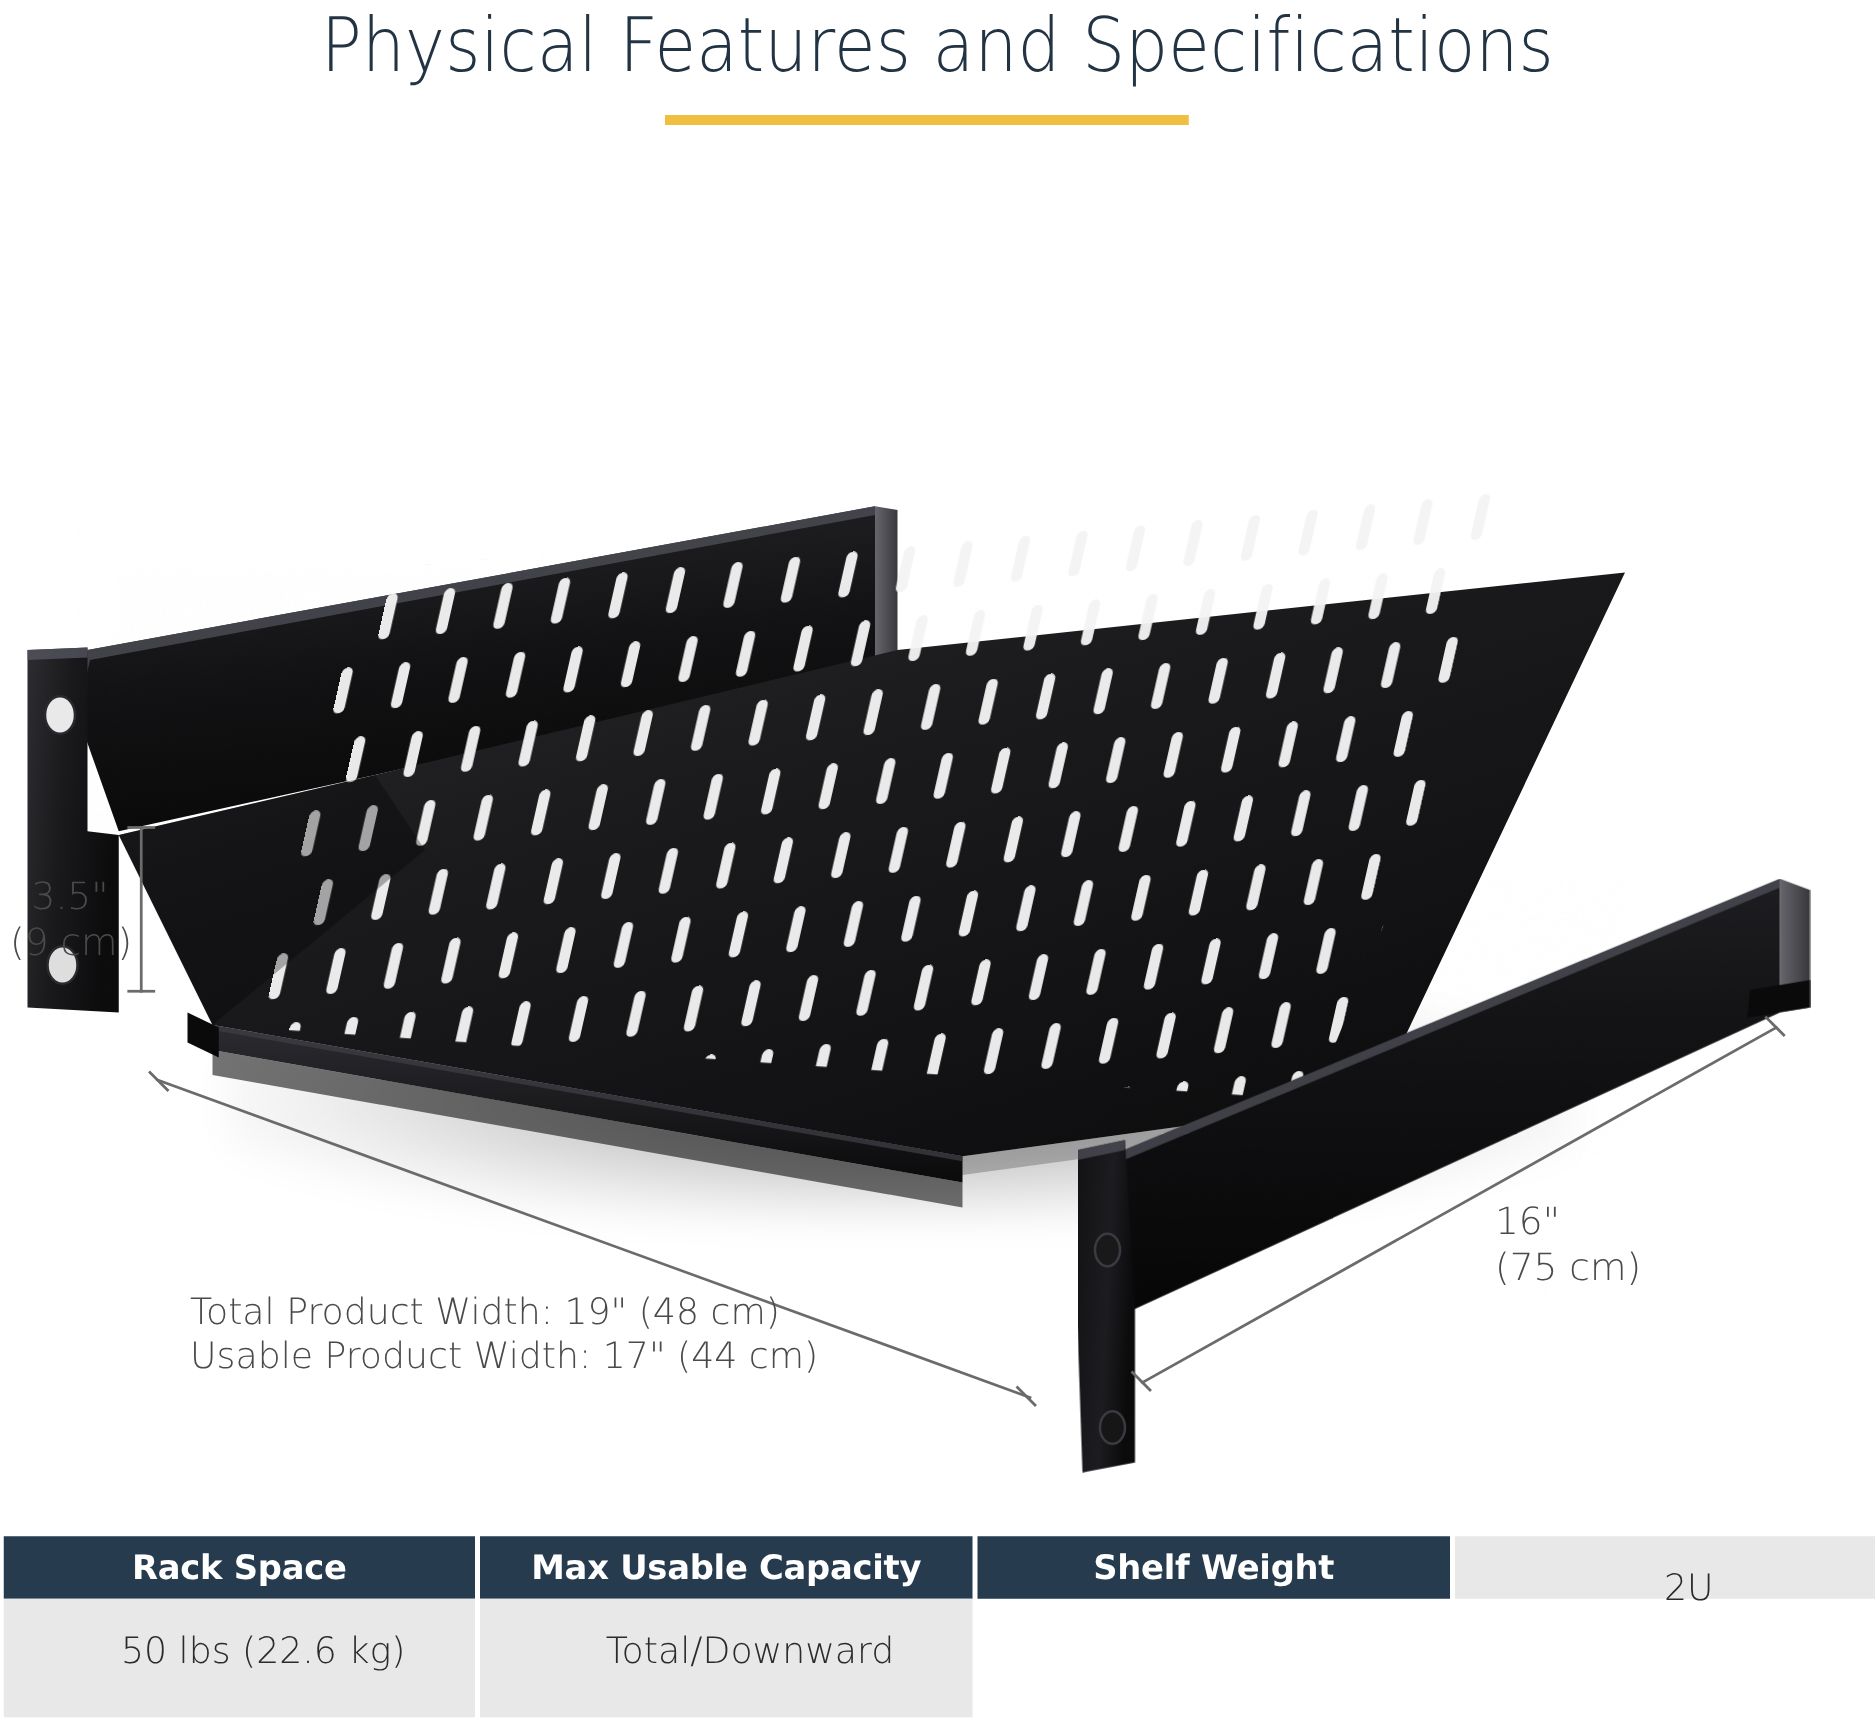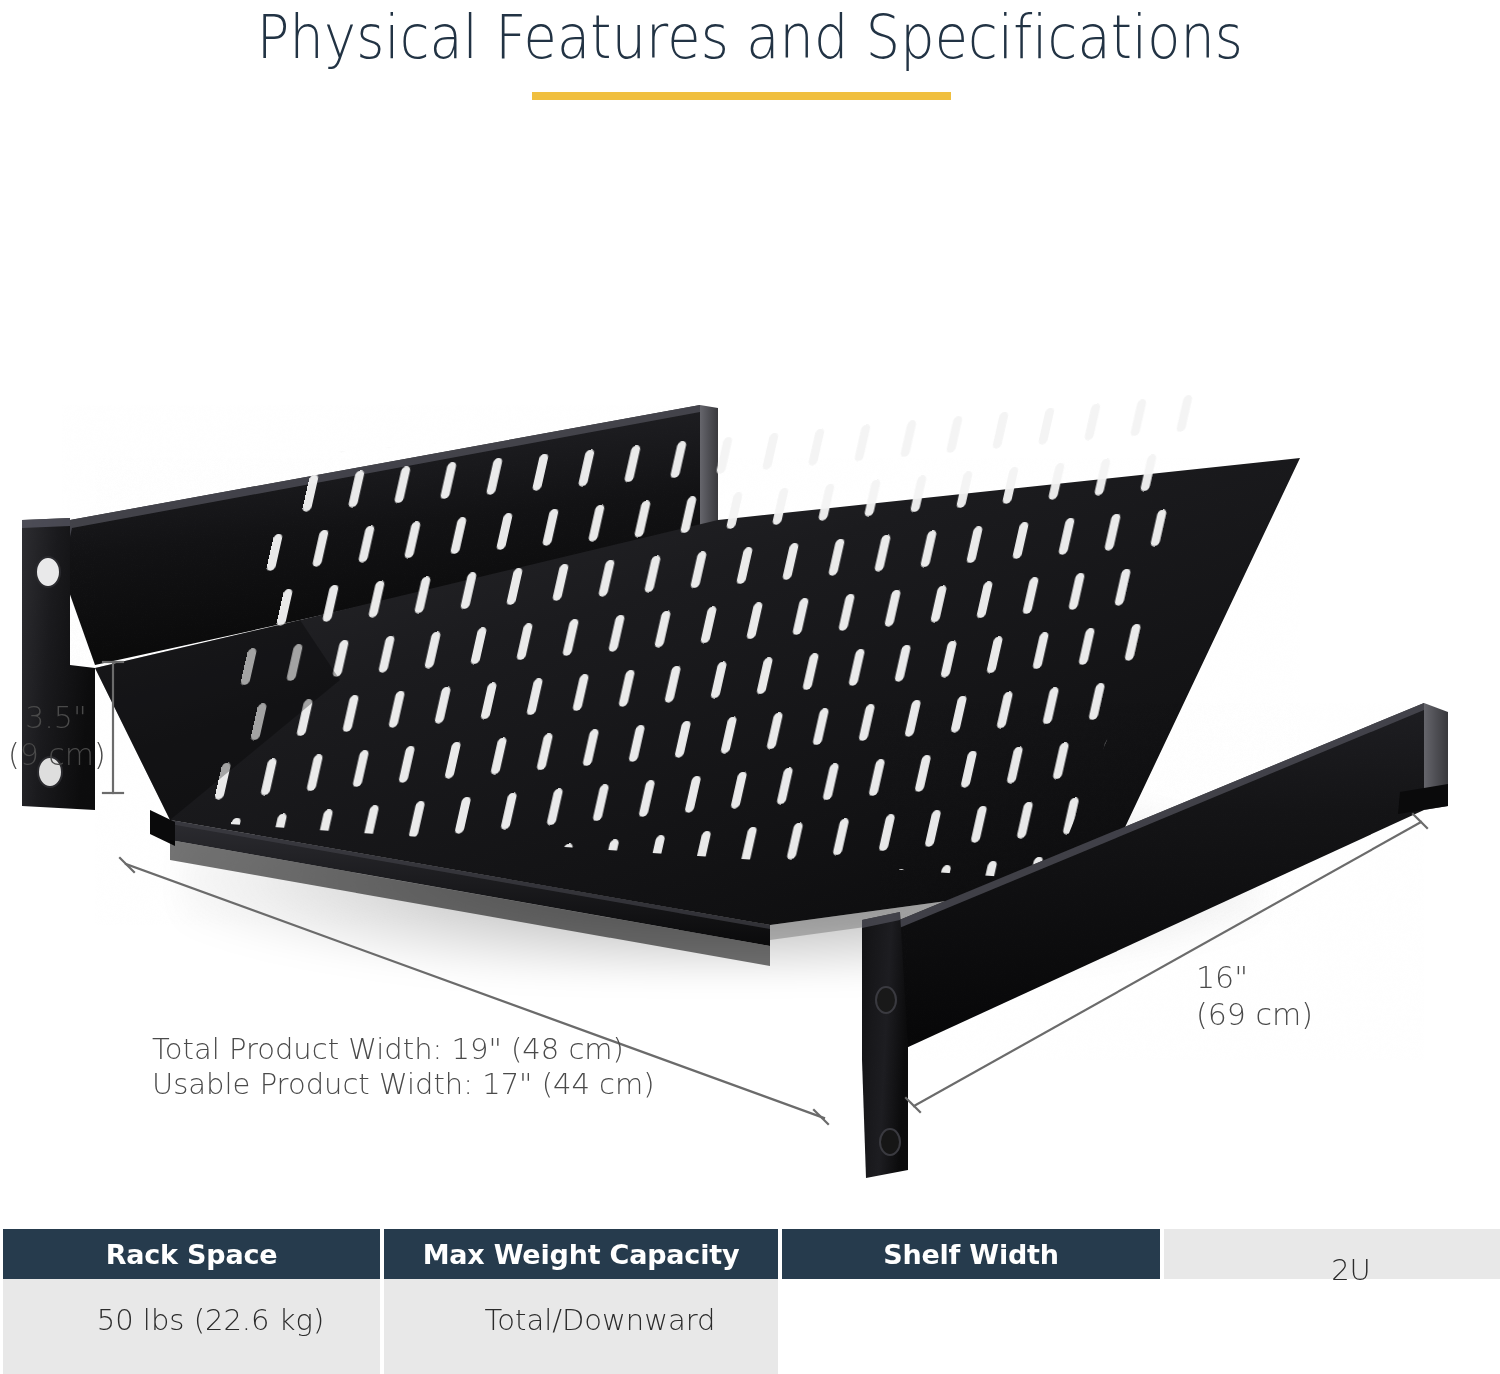--- a/index.html
+++ b/index.html
@@ -512,30 +512,30 @@
     </g>
   </svg>
 
   <div class="dim-label" id="dim-height-label">
     <span class="dim-line-1">3.5"</span>
     <span class="dim-line-2">(9 cm)</span>
   </div>
 
   <div class="dim-label" id="dim-depth-label">
     <span class="dim-line-1">16"</span>
-    <span class="dim-line-2">(69 cm)</span>
+    <span class="dim-line-2">(75 cm)</span>
   </div>
 
   <div class="dim-label" id="dim-width-label">
     <span class="dim-line-1">Total Product Width: 19" (48 cm)</span>
     <span class="dim-line-2">Usable Product Width: 17" (44 cm)</span>
   </div>
 </div>
 
 <div id="spec-table">
   <div class="th">Rack Space</div>
-  <div class="th">Max Weight Capacity</div>
-  <div class="th">Shelf Width</div>
+  <div class="th">Max Usable Capacity</div>
+  <div class="th">Shelf Weight</div>
 
   <div class="td">2U</div>
   <div class="td">50 lbs (22.6 kg)</div>
   <div class="td">Total/Downward</div>
 </div>
 
 </body></html>

